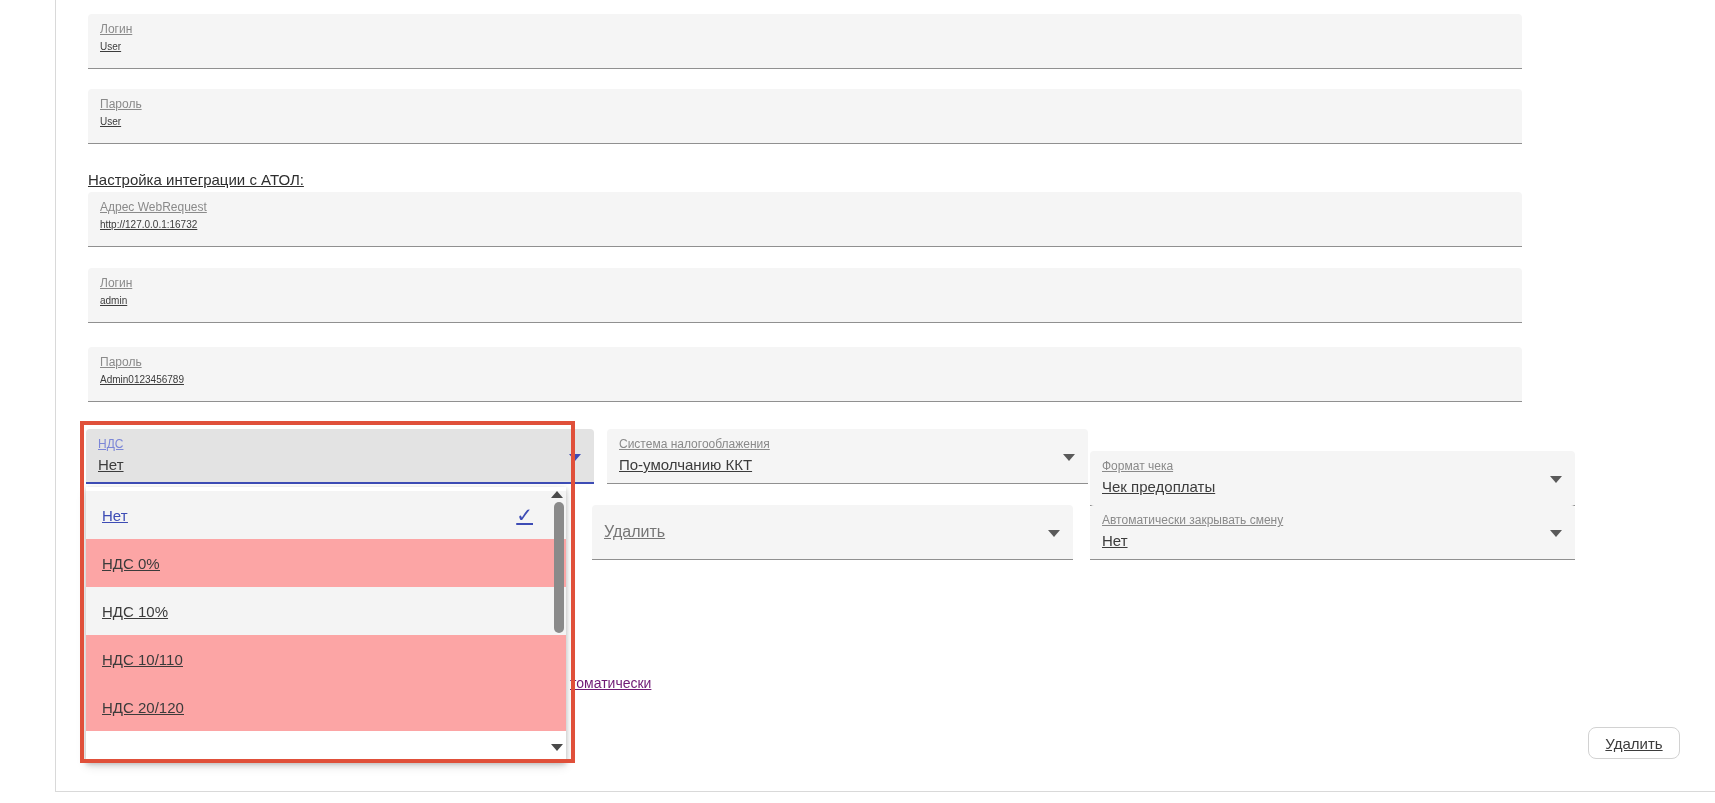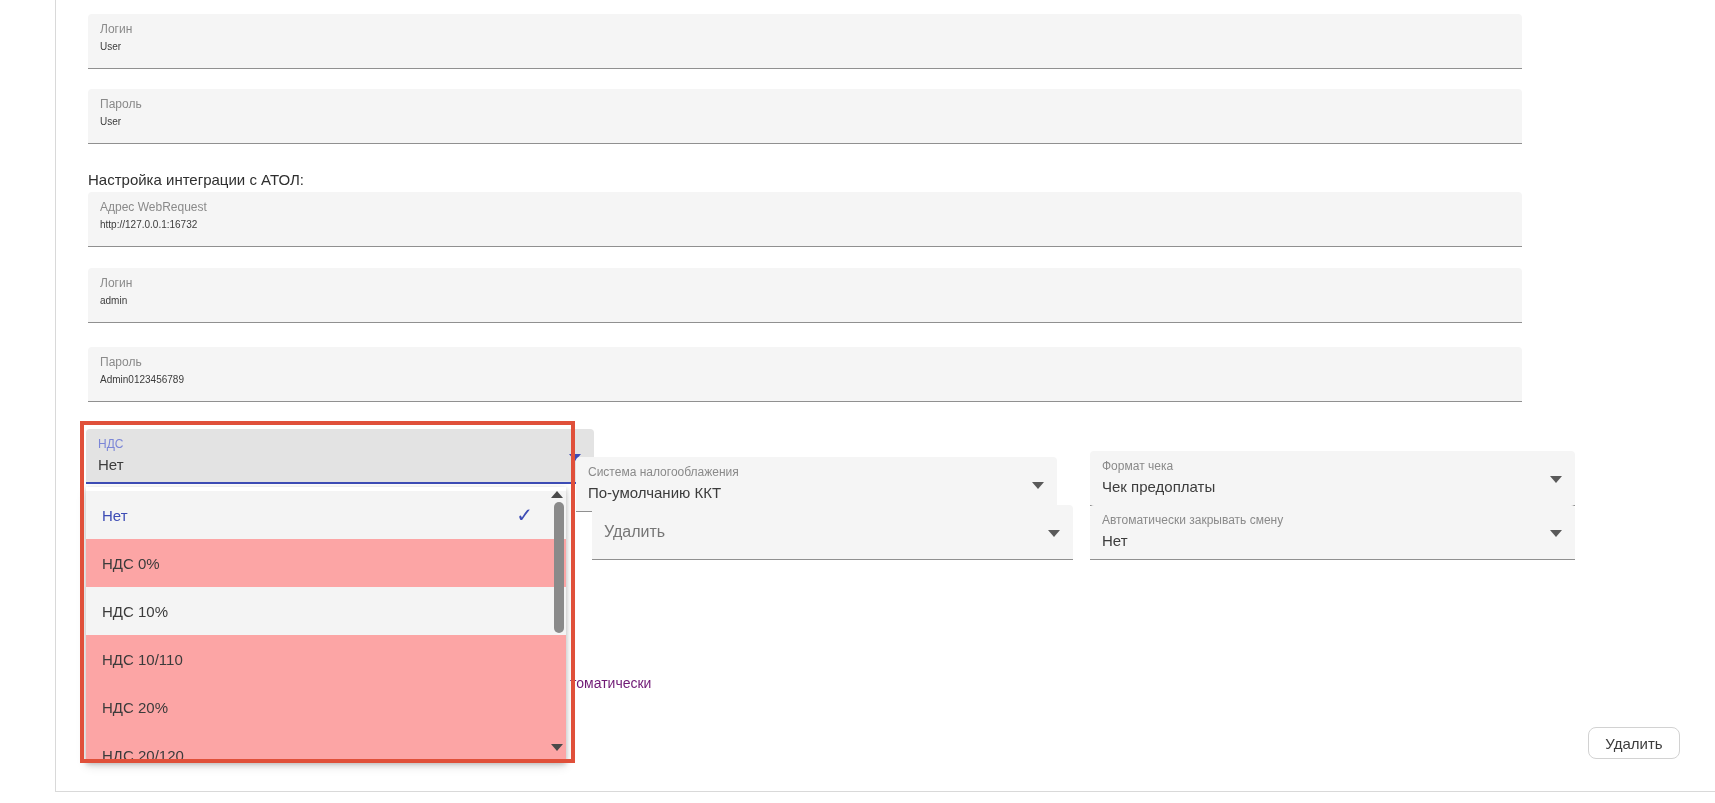--- a/index.html
+++ b/index.html
@@ -1,15 +1,15 @@
 <!DOCTYPE html>
 <html><head>
 <meta charset="utf-8">
 <style>
-  * { margin:0; padding:0; box-sizing:border-box; }
+  * { margin:0; padding:0; box-sizing:border-box;text-decoration:underline; }
   html,body { width:1715px; height:803px; background:#ffffff; overflow:hidden;
               font-family:"Liberation Sans","DejaVu Sans",sans-serif; }
   .page { position:relative; width:1715px; height:803px; background:#fff; }
 
   .card-left-border   { position:absolute; left:55px; top:0; width:1px; height:791px; background:#d9d9d9; }
   .card-bottom-border { position:absolute; left:55px; top:791px; width:1660px; height:1px; background:#d9d9d9; }
 
   
   .tfield { position:absolute; left:88px; width:1434px; height:55px; background:#f5f5f5;
             border-bottom:1px solid #909090; border-radius:4px 4px 0 0; }
@@ -90,21 +90,21 @@
   <div class="tfield" style="top:347px;">
     <span class="flabel">Пароль</span>
     <span class="fvalue">Admin0123456789</span>
   </div>
 
   <div class="sfield sfield-focused" style="left:86px; top:429px; width:508px;padding-left:36px;">
     <span class="flabel">НДС</span>
     <span class="fvalue">Нет</span>
     <span class="caret"></span>
   </div>
-  <div class="sfield" style="left:576px; top:429px; width:481px;margin-top:28px;">
+  <div class="sfield" style="left:607px; top:429px; width:481px;">
     <span class="flabel">Система налогооблажения</span>
     <span class="fvalue">По-умолчанию ККТ</span>
     <span class="caret"></span>
   </div>
   <div class="sfield" style="left:1090px; top:451px; width:485px;">
     <span class="flabel">Формат чека</span>
     <span class="fvalue">Чек предоплаты</span>
     <span class="caret"></span>
   </div>
 
@@ -128,23 +128,20 @@
     <div class="menu-item">
       <span>НДС 0%</span>
     </div>
     <div class="menu-item grey">
       <span>НДС 10%</span>
     </div>
     <div class="menu-item">
       <span>НДС 10/110</span>
     </div>
     <div class="menu-item">
-      <span>НДС 20%</span>
-    </div>
-    <div class="menu-item">
       <span>НДС 20/120</span>
     </div>
     <div class="scroll-arrow-up"></div>
     <div class="menu-scrollbar-thumb"></div>
     <div class="scroll-arrow-down"></div>
   </div>
 
   <div class="annotation-rect"></div>
 
   <div class="delete-btn">Удалить</div>

